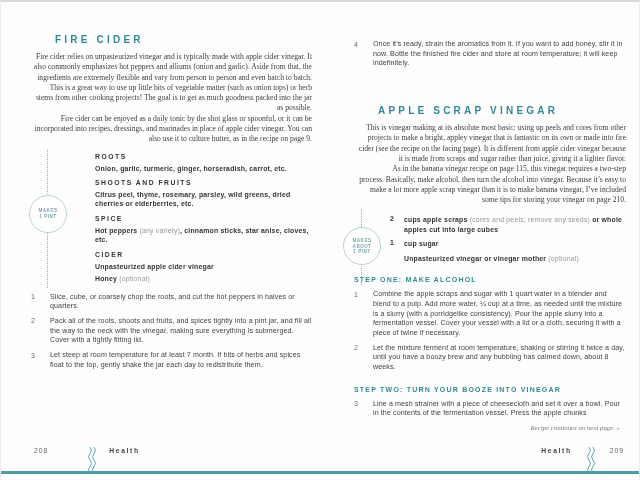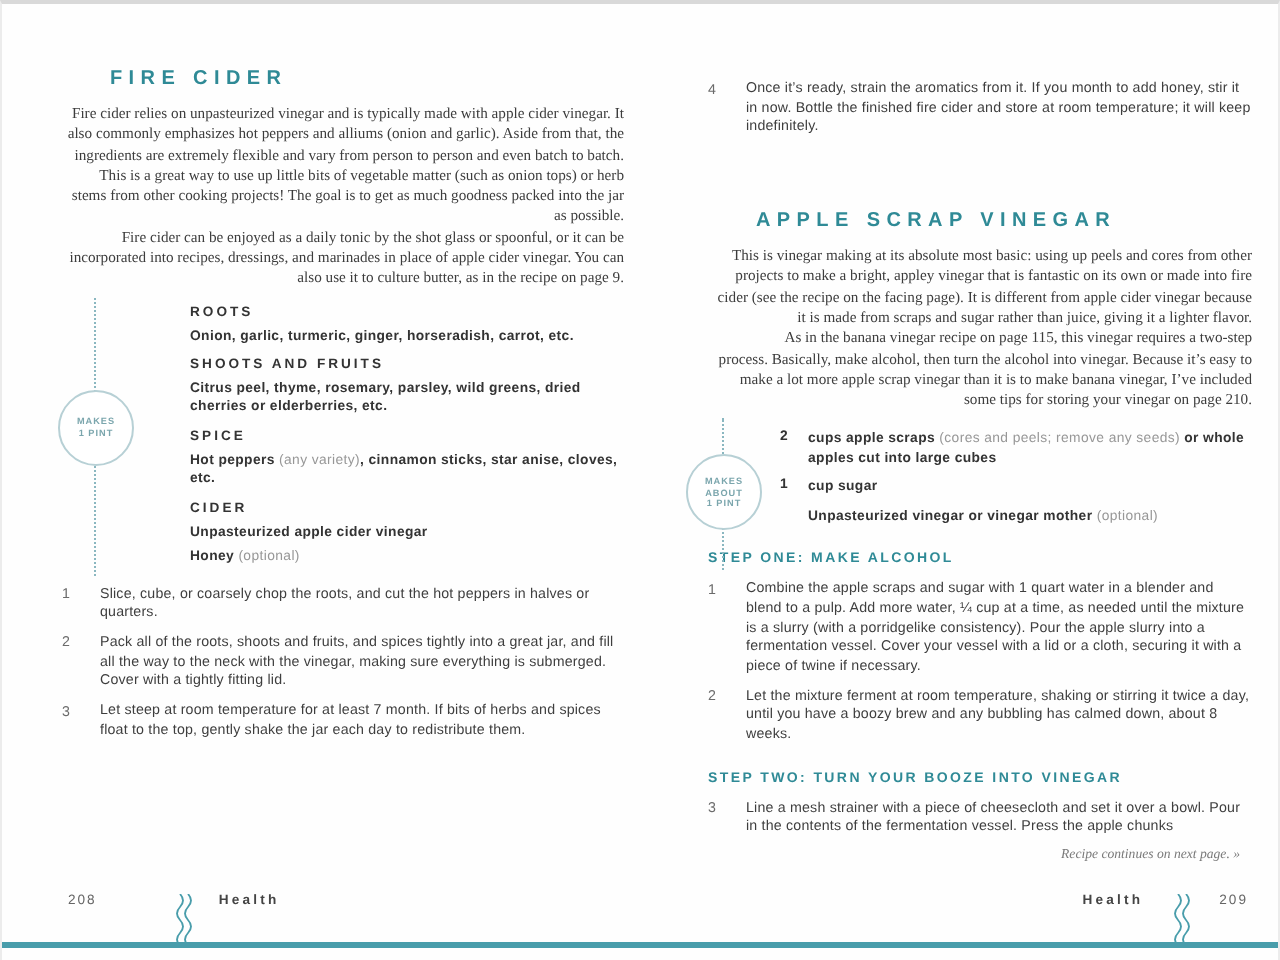--- a/index.html
+++ b/index.html
@@ -116,33 +116,33 @@
       <p class="ing-line"><span>Honey </span><span class="paren">(optional)</span></p>
     </div>
 
     <div class="steps">
       <div class="step">
         <span class="step-num">1</span>
         <span class="step-text">Slice, cube, or coarsely chop the roots, and cut the hot peppers in halves or quarters.</span>
       </div>
       <div class="step">
         <span class="step-num">2</span>
-        <span class="step-text">Pack all of the roots, shoots and fruits, and spices tightly into a great jar, and fill all the way to the neck with the vinegar, making sure everything is submerged. Cover with a tightly fitting lid.</span>
+        <span class="step-text">Pack all of the roots, shoots and fruits, and spices tightly into a pint jar, and fill all the way to the neck with the vinegar, making sure everything is submerged. Cover with a tightly fitting lid.</span>
       </div>
       <div class="step">
         <span class="step-num">3</span>
         <span class="step-text">Let steep at room temperature for at least 7 month. If bits of herbs and spices float to the top, gently shake the jar each day to redistribute them.</span>
       </div>
     </div>
   </div>
 
   <div class="page right-page">
     <div class="step">
       <span class="step-num">4</span>
-      <span class="step-text">Once it’s ready, strain the aromatics from it. If you month to add honey, stir it in now. Bottle the finished fire cider and store at room temperature; it will keep indefinitely.</span>
+      <span class="step-text">Once it’s ready, strain the aromatics from it. If you want to add honey, stir it in now. Bottle the finished fire cider and store at room temperature; it will keep indefinitely.</span>
     </div>
 
     <h1 class="section-title title-gap">APPLE SCRAP VINEGAR</h1>
     <p class="body-p">This is vinegar making at its absolute most basic: using up peels and cores from other projects to make a bright, appley vinegar that is fantastic on its own or made into fire cider (see the recipe on the facing page). It is different from apple cider vinegar because it is made from scraps and sugar rather than juice, giving it a lighter flavor.</p>
     <p class="body-p indent">As in the banana vinegar recipe on page 115, this vinegar requires a two-step process. Basically, make alcohol, then turn the alcohol into vinegar. Because it’s easy to make a lot more apple scrap vinegar than it is to make banana vinegar, I’ve included some tips for storing your vinegar on page 210.</p>
 
     <div class="ing-block">
       <div class="dotted-rule"></div>
       <div class="badge-circle">
         <span>MAKES</span>

